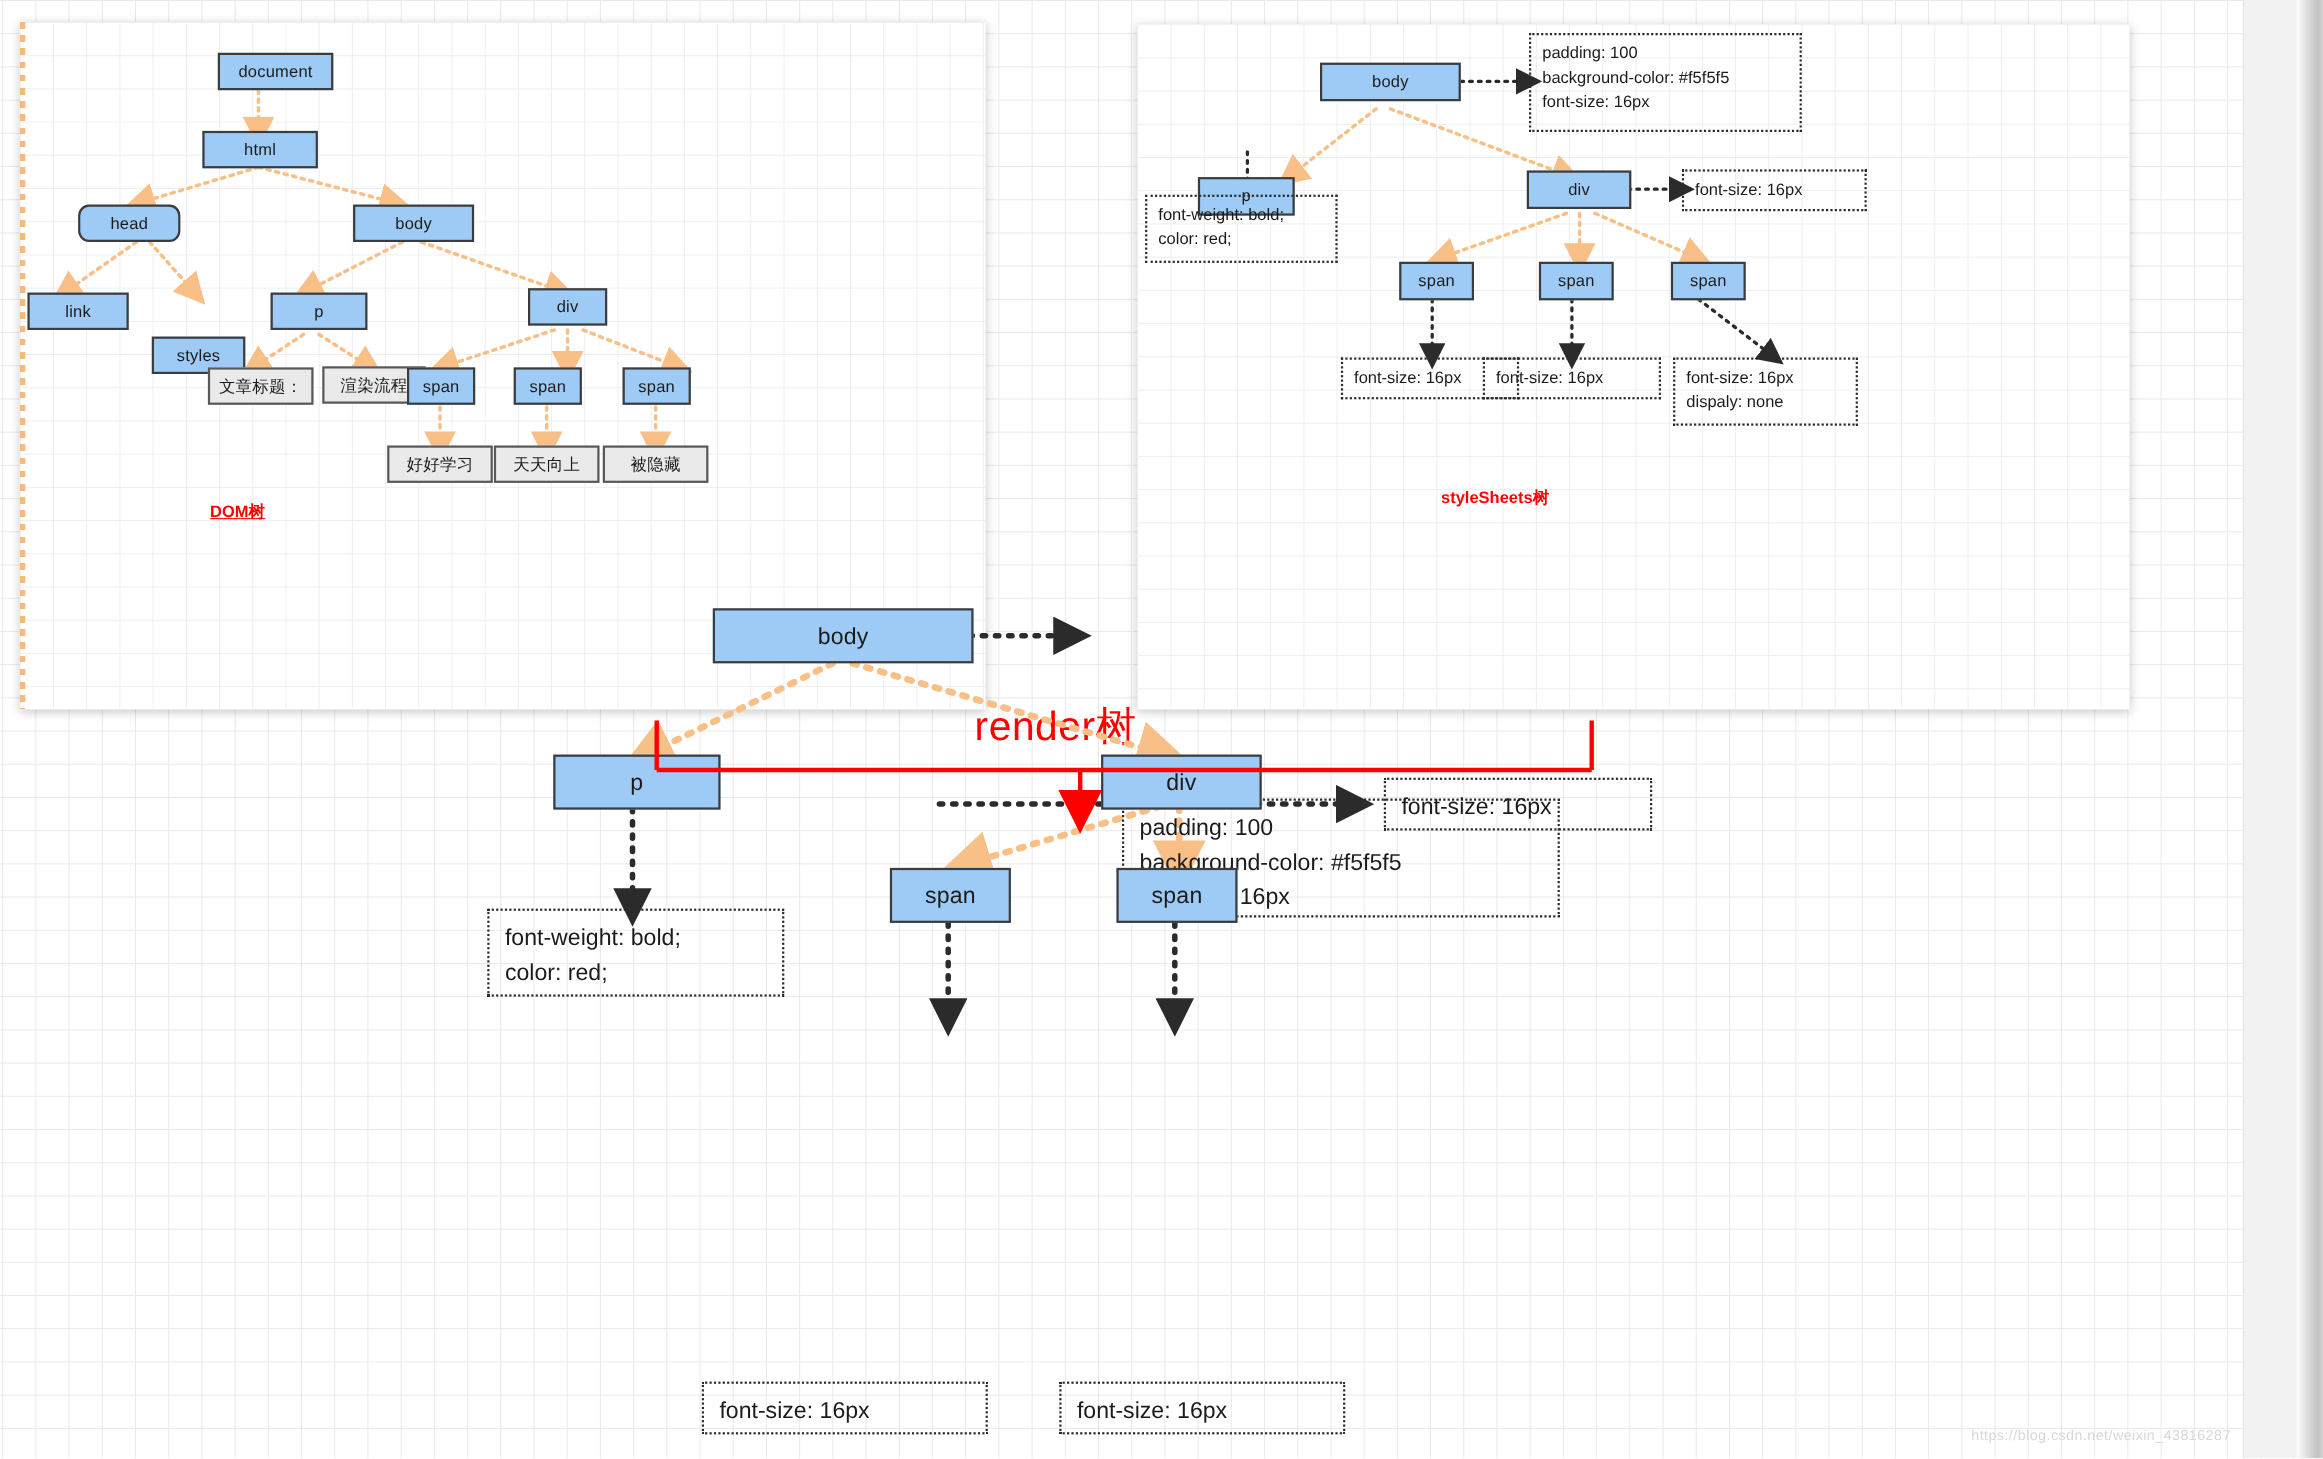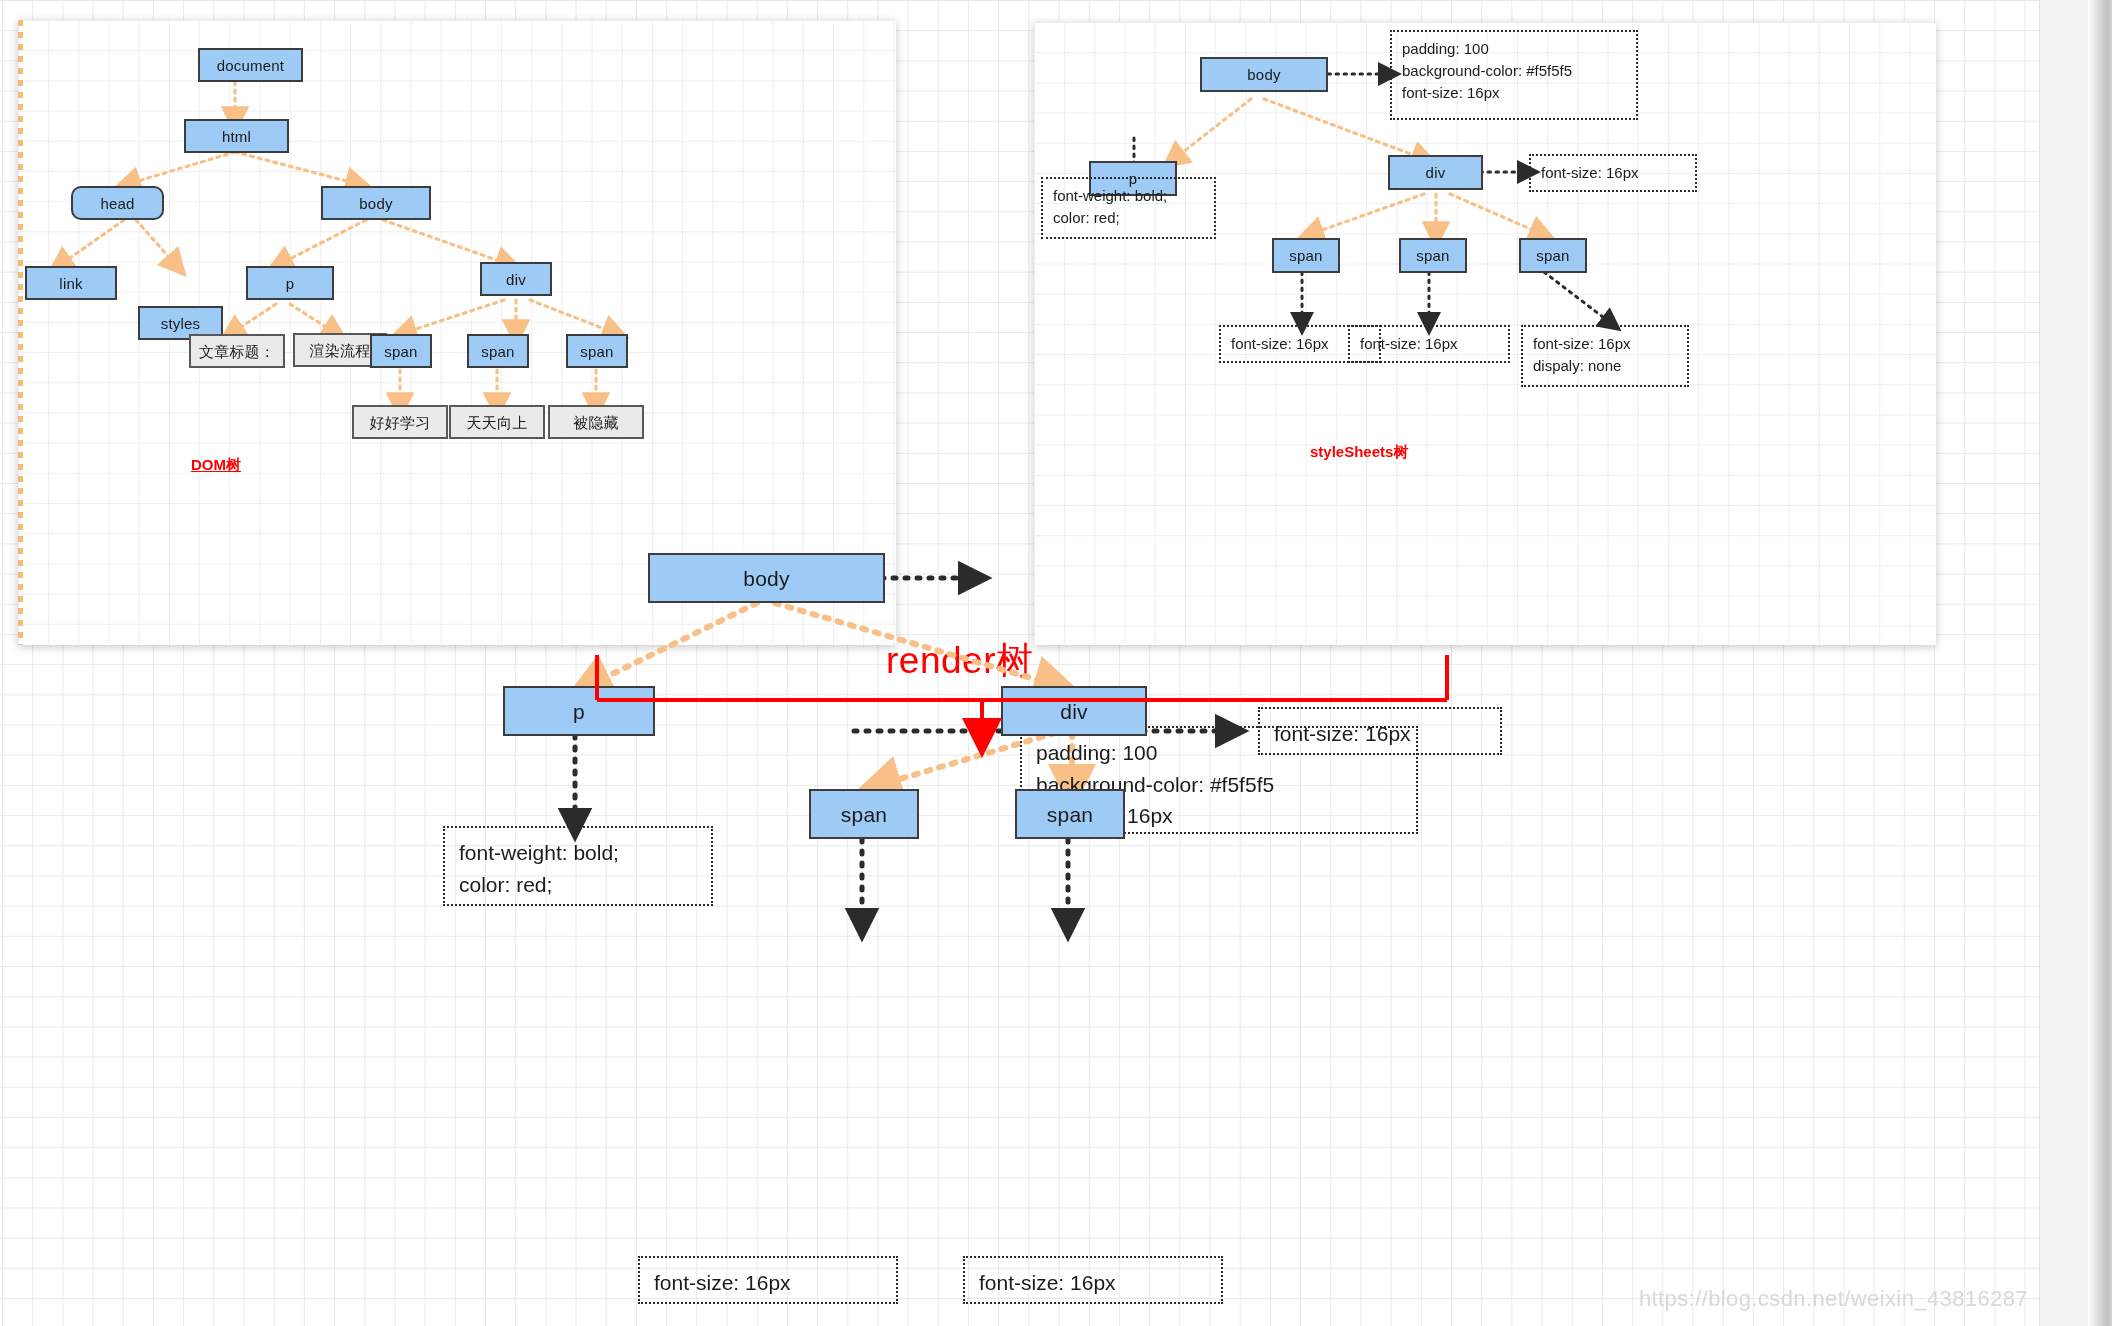--- a/index.html
+++ b/index.html
@@ -112,21 +112,21 @@
     color: #ff0000;
     font-weight: normal;
     font-size: 37px;
     white-space: nowrap;
     letter-spacing: .5px;
   }
   .watermark {
     position: absolute;
     right: 84px; bottom: 14px;
     color: #d8d8d8;
-    font-size: 22px;
+    font-size: 13px;
     white-space: nowrap;
     letter-spacing: .4px;
   }
 </style>
 </head>
 <body>
 
 <div id="canvas">
 
   <div id="panel-dom" class="panel">

